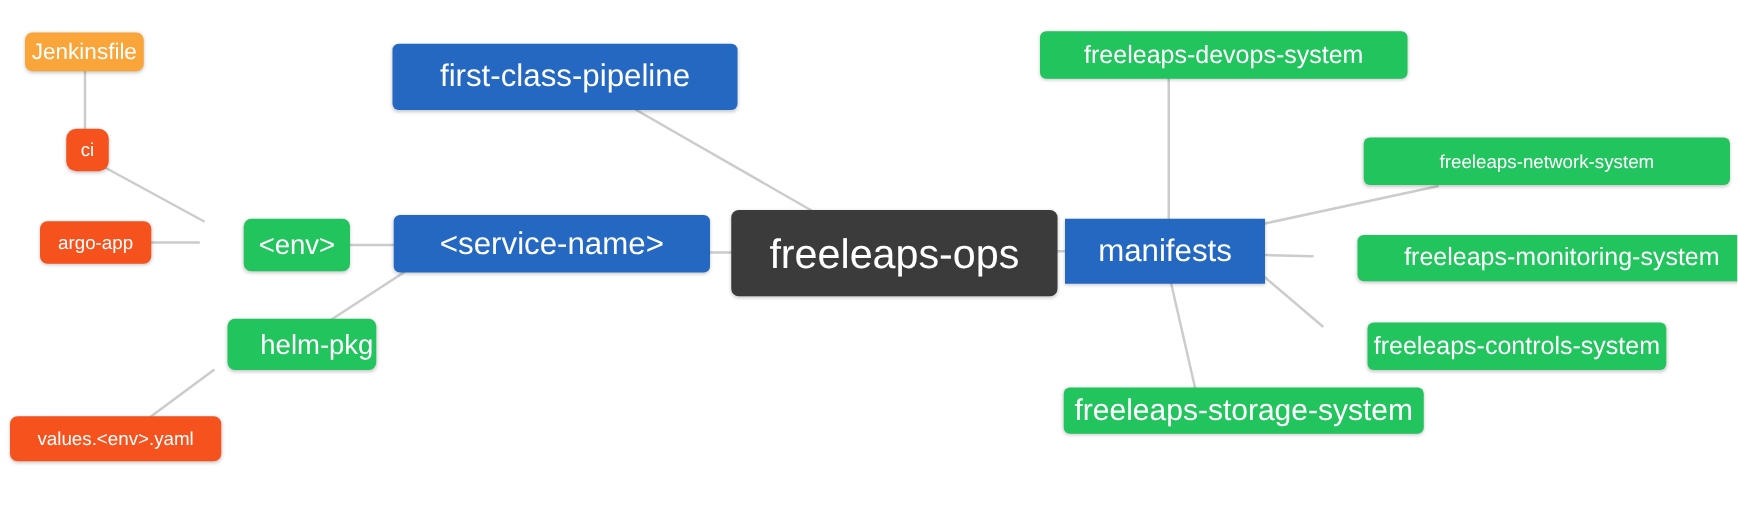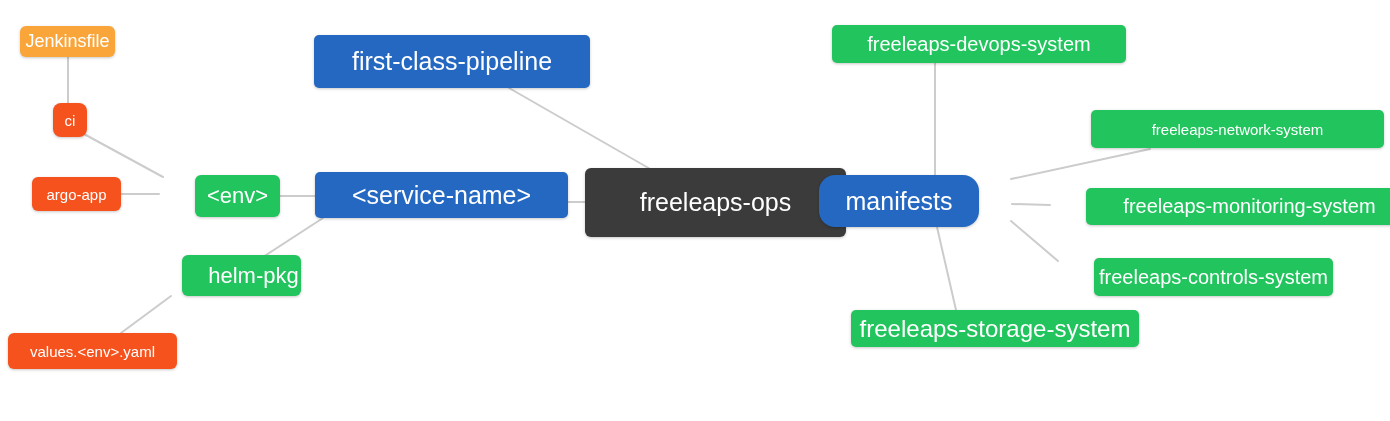--- a/index.html
+++ b/index.html
@@ -61,21 +61,21 @@
     </svg>
   <div id="node-layer">
       <div class="node orange" style="left: 20px; top: 26px; width: 95px; height: 31px; font-size: 18px; border-radius: 6px;">Jenkinsfile</div>
       <div class="node red" style="left: 53px; top: 103px; width: 34px; height: 34px; font-size: 15px; border-radius: 8px;">ci</div>
       <div class="node red" style="left: 32px; top: 177px; width: 89px; height: 34px; font-size: 15px; border-radius: 6px;">argo-app</div>
       <div class="node green" style="left: 159px; top: 175px; width: 85px; height: 42px; font-size: 22px; border-radius: 6px;">&lt;env&gt;</div>
       <div class="node green" style="left: 146px; top: 255px; width: 119px; height: 41px; font-size: 22px; border-radius: 6px; padding-left: 24px;">helm-pkg</div>
       <div class="node red" style="left: 8px; top: 333px; width: 169px; height: 36px; font-size: 15px; border-radius: 6px;">values.&lt;env&gt;.yaml</div>
       <div class="node blue" style="left: 314px; top: 35px; width: 276px; height: 53px; font-size: 25px; border-radius: 5px;">first-class-pipeline</div>
       <div class="node blue" style="left: 315px; top: 172px; width: 253px; height: 46px; font-size: 25px; border-radius: 5px;">&lt;service-name&gt;</div>
-      <div class="node dark" style="left: 585px; top: 168px; width: 261px; height: 69px; font-size: 25px; border-radius: 6px;">freeleaps-ops</div>
-      <div class="node blue" style="left: 819px; top: 175px; width: 160px; height: 52px; font-size: 25px; border-radius: 16px;">manifests</div>
+      <div class="node dark" style="left: 585px; top: 168px; width: 261px; height: 69px; font-size: 33px; border-radius: 6px;">freeleaps-ops</div>
+      <div class="node blue" style="left: 852px; top: 175px; width: 160px; height: 52px; font-size: 25px; border-radius: 0;">manifests</div>
       <div class="node green" style="left: 796px; top: 25px; width: 294px; height: 38px; font-size: 20px; border-radius: 5px;">freeleaps-devops-system</div>
       <div class="node green" style="left: 1055px; top: 110px; width: 293px; height: 38px; font-size: 15px; border-radius: 5px;">freeleaps-network-system</div>
       <div class="node green" style="left: 1050px; top: 188px; width: 327px; height: 37px; font-size: 20px; border-radius: 5px;">freeleaps-monitoring-system</div>
       <div class="node green" style="left: 1058px; top: 258px; width: 239px; height: 38px; font-size: 20px; border-radius: 5px;">freeleaps-controls-system</div>
       <div class="node green" style="left: 815px; top: 310px; width: 288px; height: 37px; font-size: 24px; border-radius: 5px;">freeleaps-storage-system</div>
     </div>
 </div>
 
 </body></html>

